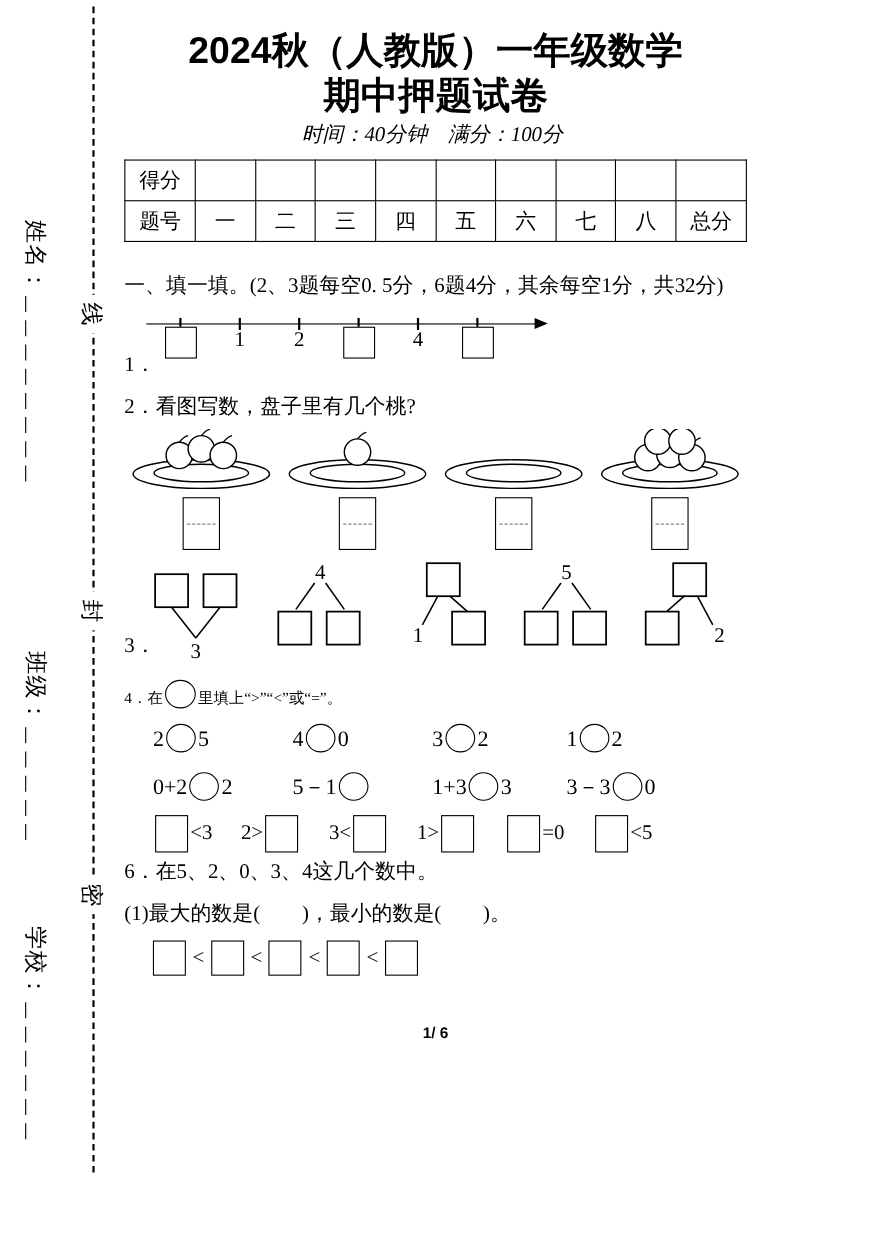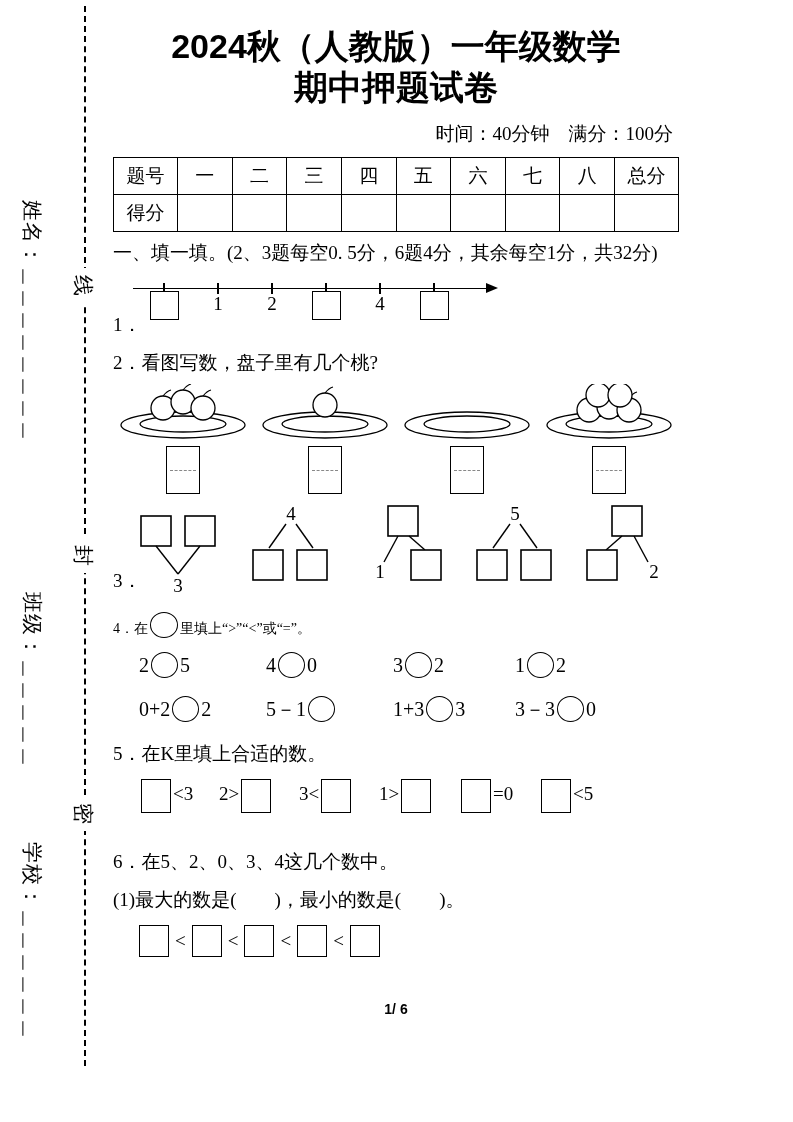--- a/index.html
+++ b/index.html
@@ -10,26 +10,26 @@
   .v-label{position:absolute;transform-origin:0 0;transform:rotate(90deg);
            font-size:21px;white-space:nowrap;letter-spacing:1px;}
   .seal-line{position:absolute;left:84px;top:6px;height:1060px;width:0;border-left:2px dashed #000;}
   .seal-char{position:absolute;transform-origin:0 0;transform:rotate(90deg);
              font-size:21px;background:#fff;padding:0 7px;z-index:2;}
 
   
   .content{position:absolute;left:113px;top:0;width:566px;}
   .title{margin-top:26px;text-align:center;font-family:"Liberation Sans","DejaVu Sans",sans-serif;
          font-weight:700;font-size:34px;line-height:1.22;}
-  .meta{margin-top:12px;text-align:right;font-size:19px;padding-right:6px;}
+  .meta{margin-top:0;text-align:center;font-size:19px;padding-right:6px;font-style:italic;}
 
   table.score{border-collapse:collapse;width:100%;margin-top:10px;table-layout:fixed;}
   table.score td{border:1.6px solid #000;height:36px;text-align:center;font-size:19px;padding:0;}
 
-  .sec-heading{margin-top:8px;font-size:19px;font-family:Liberation Serif, serif;}
+  .sec-heading{margin-top:26px;font-size:19px;font-family:Liberation Serif, serif;}
   .qnum{font-size:19px;}
   .q-text{margin-top:12px;font-size:19px;}
 
   
   .q1{position:relative;margin-top:8px;height:64px;padding-left:20px;}
   .q1 .qnum{position:absolute;left:0;bottom:0;}
   .nline{position:relative;width:400px;height:64px;}
   .axis{position:absolute;left:0;top:14px;width:358px;border-top:1.6px solid #000;}
   .axis-arrow{position:absolute;left:353px;top:9px;width:0;height:0;
               border-top:5.5px solid transparent;border-bottom:5.5px solid transparent;
@@ -108,42 +108,42 @@
           <col>
           <col>
           <col>
           <col>
           <col>
           <col>
           <col style="width:64px">
       </colgroup>
       <tbody>
           <tr>
+        <td>得分</td>
+        <td></td>
+        <td></td>
+        <td></td>
+        <td></td>
+        <td></td>
+        <td></td>
+        <td></td>
+        <td></td>
+        <td></td>
+      </tr>
+      <tr>
         <td>题号</td>
         <td>一</td>
         <td>二</td>
         <td>三</td>
         <td>四</td>
         <td>五</td>
         <td>六</td>
         <td>七</td>
         <td>八</td>
         <td>总分</td>
-      </tr>
-      <tr>
-        <td>得分</td>
-        <td></td>
-        <td></td>
-        <td></td>
-        <td></td>
-        <td></td>
-        <td></td>
-        <td></td>
-        <td></td>
-        <td></td>
       </tr>
     </tbody>
       </table>
 
     <div class="sec-heading">一、填一填。(2、3题每空0. 5分，6题4分，其余每空1分，共32分)</div>
 
     <div class="q1">
       <span class="qnum">1．</span>
       <div class="nline">
         <div class="axis"></div>
@@ -271,31 +271,30 @@
       <div><span>2</span><span class="circle"></span><span>5</span></div>
       <div><span>4</span><span class="circle"></span><span>0</span></div>
       <div><span>3</span><span class="circle"></span><span>2</span></div>
       <div><span>1</span><span class="circle"></span><span>2</span></div>
       <div><span>0+2</span><span class="circle"></span><span>2</span></div>
       <div><span>5－1</span><span class="circle"></span><span></span></div>
       <div><span>1+3</span><span class="circle"></span><span>3</span></div>
       <div><span>3－3</span><span class="circle"></span><span>0</span></div>
     </div>
 
-    <div class="q5-head">5．在K里填上合适的数。</div>
     <div class="q5-row">
       <div><span></span><span class="sbox"></span><span>&lt;3</span></div>
       <div><span>2&gt;</span><span class="sbox"></span><span></span></div>
       <div><span>3&lt;</span><span class="sbox"></span><span></span></div>
       <div><span>1&gt;</span><span class="sbox"></span><span></span></div>
       <div><span></span><span class="sbox"></span><span>=0</span></div>
       <div><span></span><span class="sbox"></span><span>&lt;5</span></div>
     </div>
 
-    <div class="q5-head" style="margin-top:36px;">6．在5、2、0、3、4这几个数中。</div>
+    <div class="q5-head" style="margin-top:4px;">6．在5、2、0、3、4这几个数中。</div>
     <div class="q-text">(1)最大的数是(　　)，最小的数是(　　)。</div>
     <div class="q6-order">
       <div class="obox"></div>
       <span>&lt;</span>
       <div class="obox"></div>
       <span>&lt;</span>
       <div class="obox"></div>
       <span>&lt;</span>
       <div class="obox"></div>
       <span>&lt;</span>

